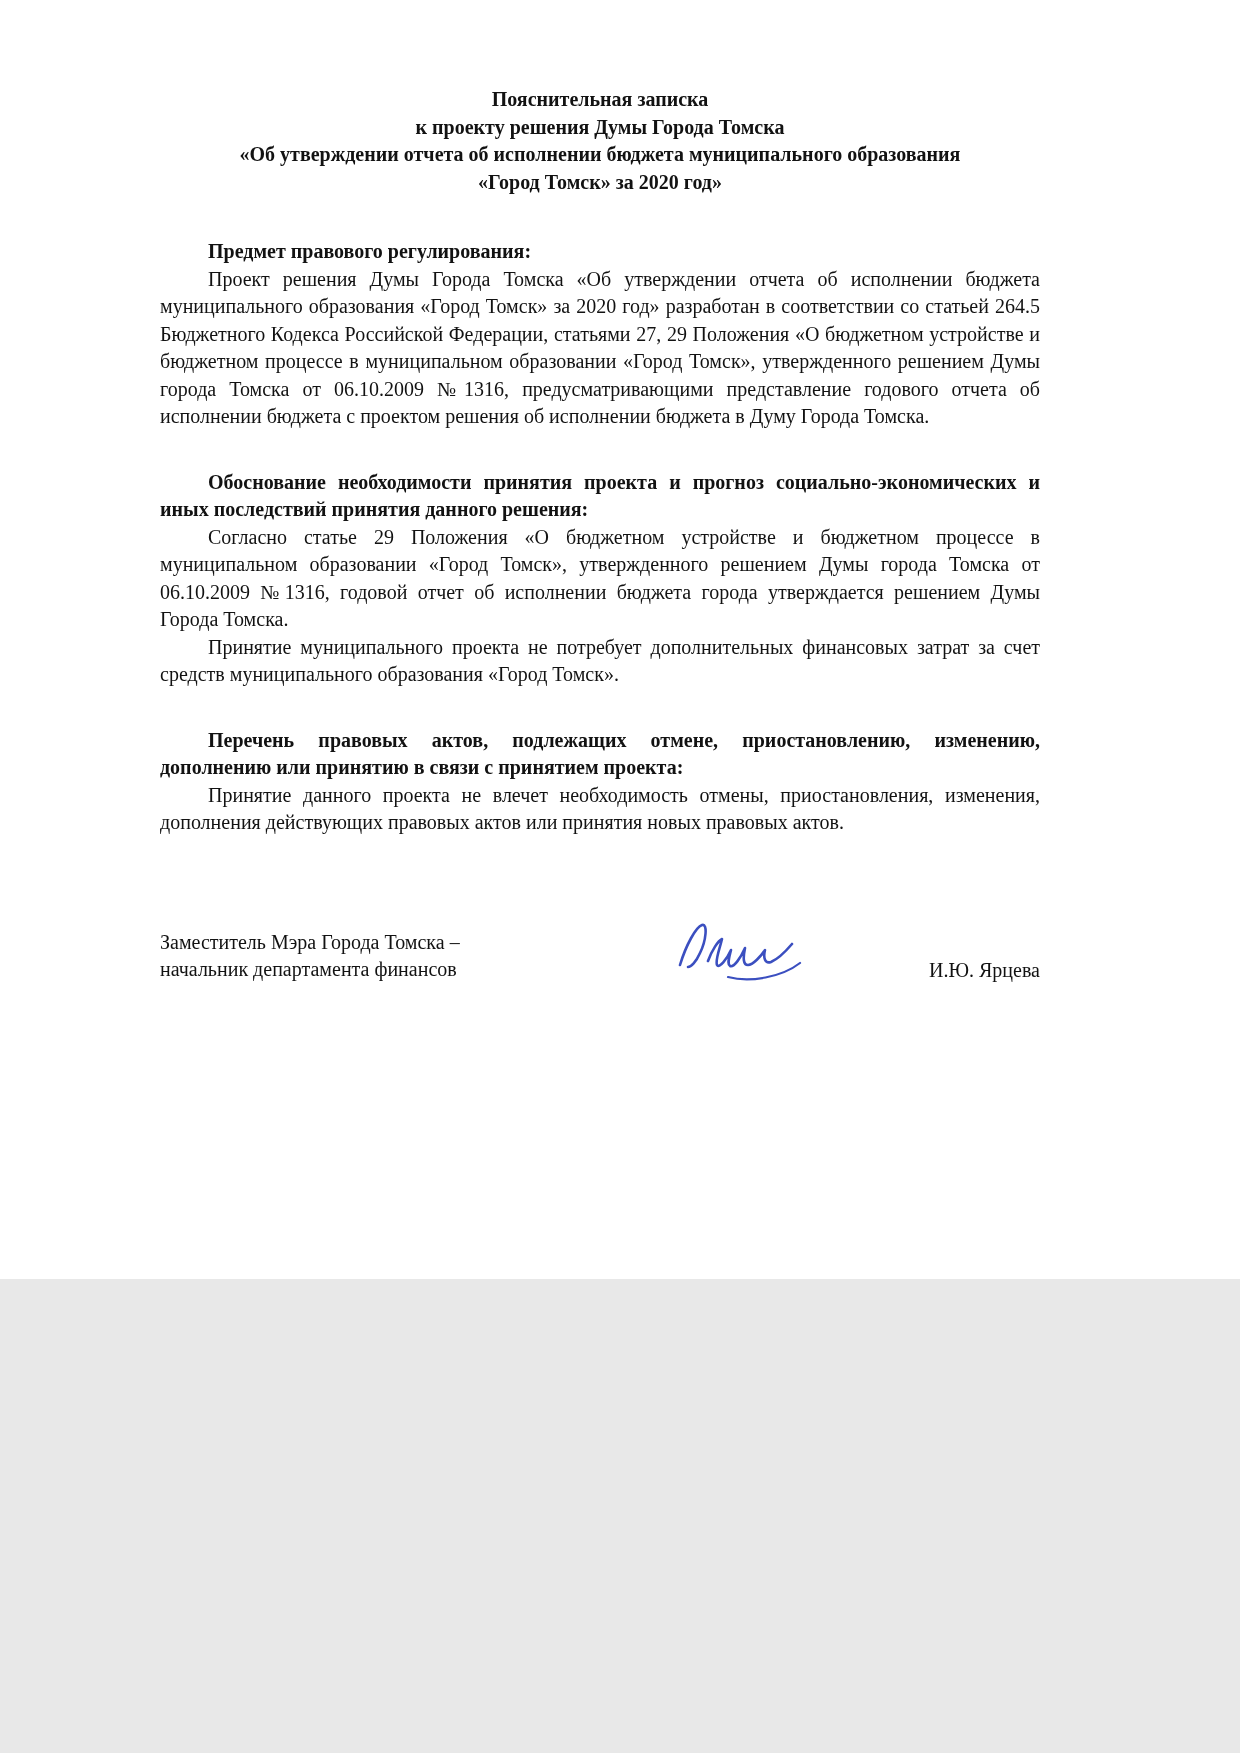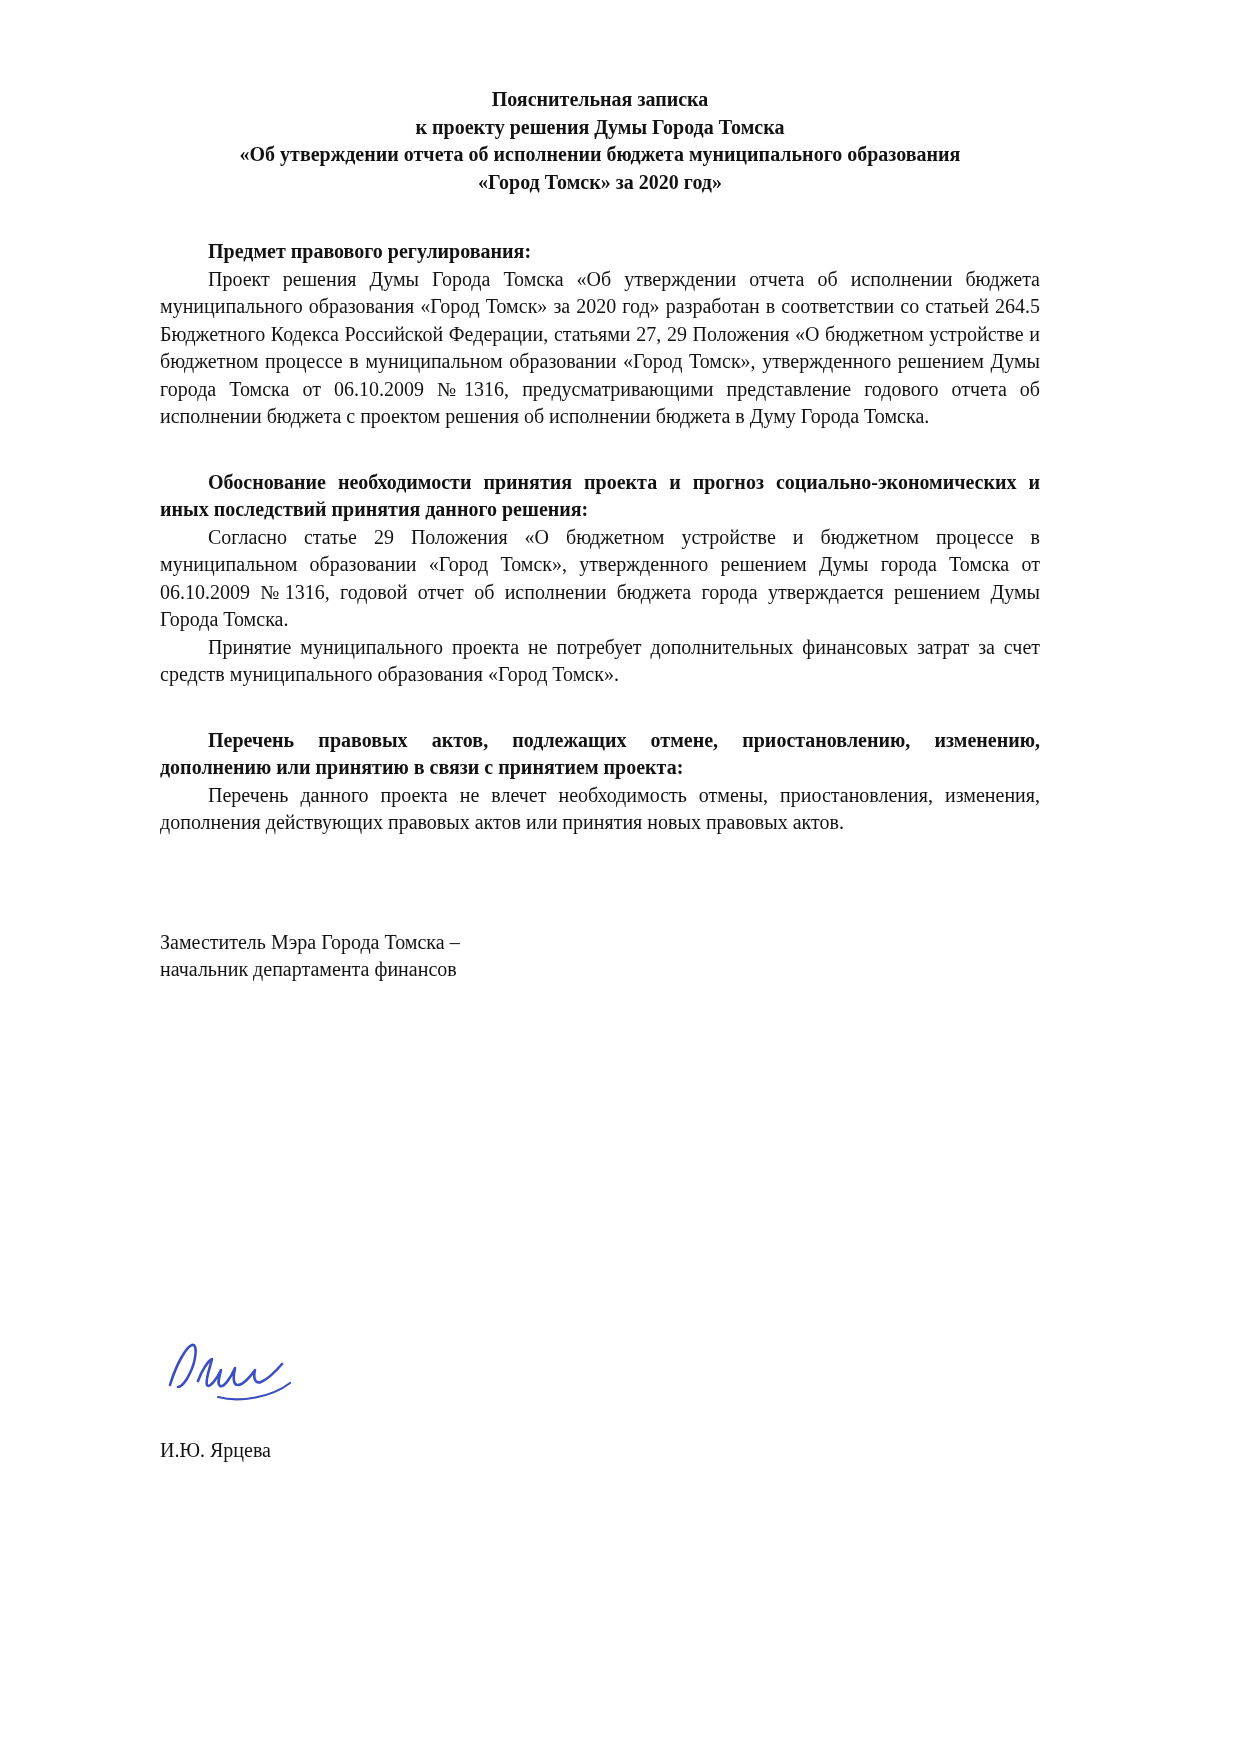--- a/index.html
+++ b/index.html
@@ -3,21 +3,21 @@
 <meta charset="utf-8">
 <style>
   html, body {
     margin: 0;
     padding: 0;
     background: #e8e8e8;
   }
   .page {
     position: relative;
     width: 1240px;
-    height: 1753px;
+    height: 1279px;
     margin: 0 auto;
     background: #ffffff;
     box-sizing: border-box;
     padding: 86px 200px 60px 160px;
     font-family: "Liberation Serif", "DejaVu Serif", serif;
     color: #121212;
     font-size: 20px;
     line-height: 27.5px;
   }
   .title {
@@ -37,21 +37,20 @@
   .heading.first { margin-top: 42px; }
   .body {
     text-align: justify;
     text-indent: 48px;
     margin: 0;
   }
   .sig-row {
     display: flex;
     align-items: flex-start;
     margin-top: 92px;
-    flex-direction: column;
   }
   .sig-position {
     flex: 0 0 420px;
   }
   .sig-image {
     flex: 1 1 auto;
     display: flex;
     justify-content: center;
     margin-top: -14px;
   }
@@ -82,21 +81,21 @@
     <p class="heading">Обоснование необходимости принятия проекта и прогноз социально-экономических и иных последствий принятия данного решения:</p>
     <p class="body">Согласно статье 29 Положения «О бюджетном устройстве и бюджетном процессе в муниципальном образовании «Город Томск», утвержденного решением Думы города Томска от 06.10.2009 №1316, годовой отчет об исполнении бюджета города утверждается решением Думы Города Томска.</p>
   </div>
 
   <div class="section">
     <p class="body">Принятие муниципального проекта не потребует дополнительных финансовых затрат за счет средств муниципального образования «Город Томск».</p>
   </div>
 
   <div class="section">
     <p class="heading">Перечень правовых актов, подлежащих отмене, приостановлению, изменению, дополнению или принятию в связи с принятием проекта:</p>
-    <p class="body">Перечень данного проекта не влечет необходимость отмены, приостановления, изменения, дополнения действующих правовых актов или принятия новых правовых актов.</p>
+    <p class="body">Принятие данного проекта не влечет необходимость отмены, приостановления, изменения, дополнения действующих правовых актов или принятия новых правовых актов.</p>
   </div>
 
   <div class="sig-row">
     <div class="sig-position">
       <div>Заместитель Мэра Города Томска –</div>
       <div>начальник департамента финансов</div>
     </div>
     <div class="sig-image">
       <svg width="170" height="74" viewBox="0 0 170 74" fill="none" xmlns="http://www.w3.org/2000/svg">
         <path d="M10 50 C16 30 26 12 32 10 C38 8 36 26 30 38 C26 47 21 52 18 52 M38 46 C42 35 48 26 52 24 C50 33 45 45 47 50 C49 54 57 44 61 35 C59 43 57 49 60 51 C64 53 71 42 75 33 C73 43 73 50 78 50 C83 50 91 41 95 35 C93 43 95 49 101 47 C108 44 116 36 122 29" stroke-width="2.6" stroke-linecap="round" stroke-linejoin="round" stroke="#3b4fc0"></path>

